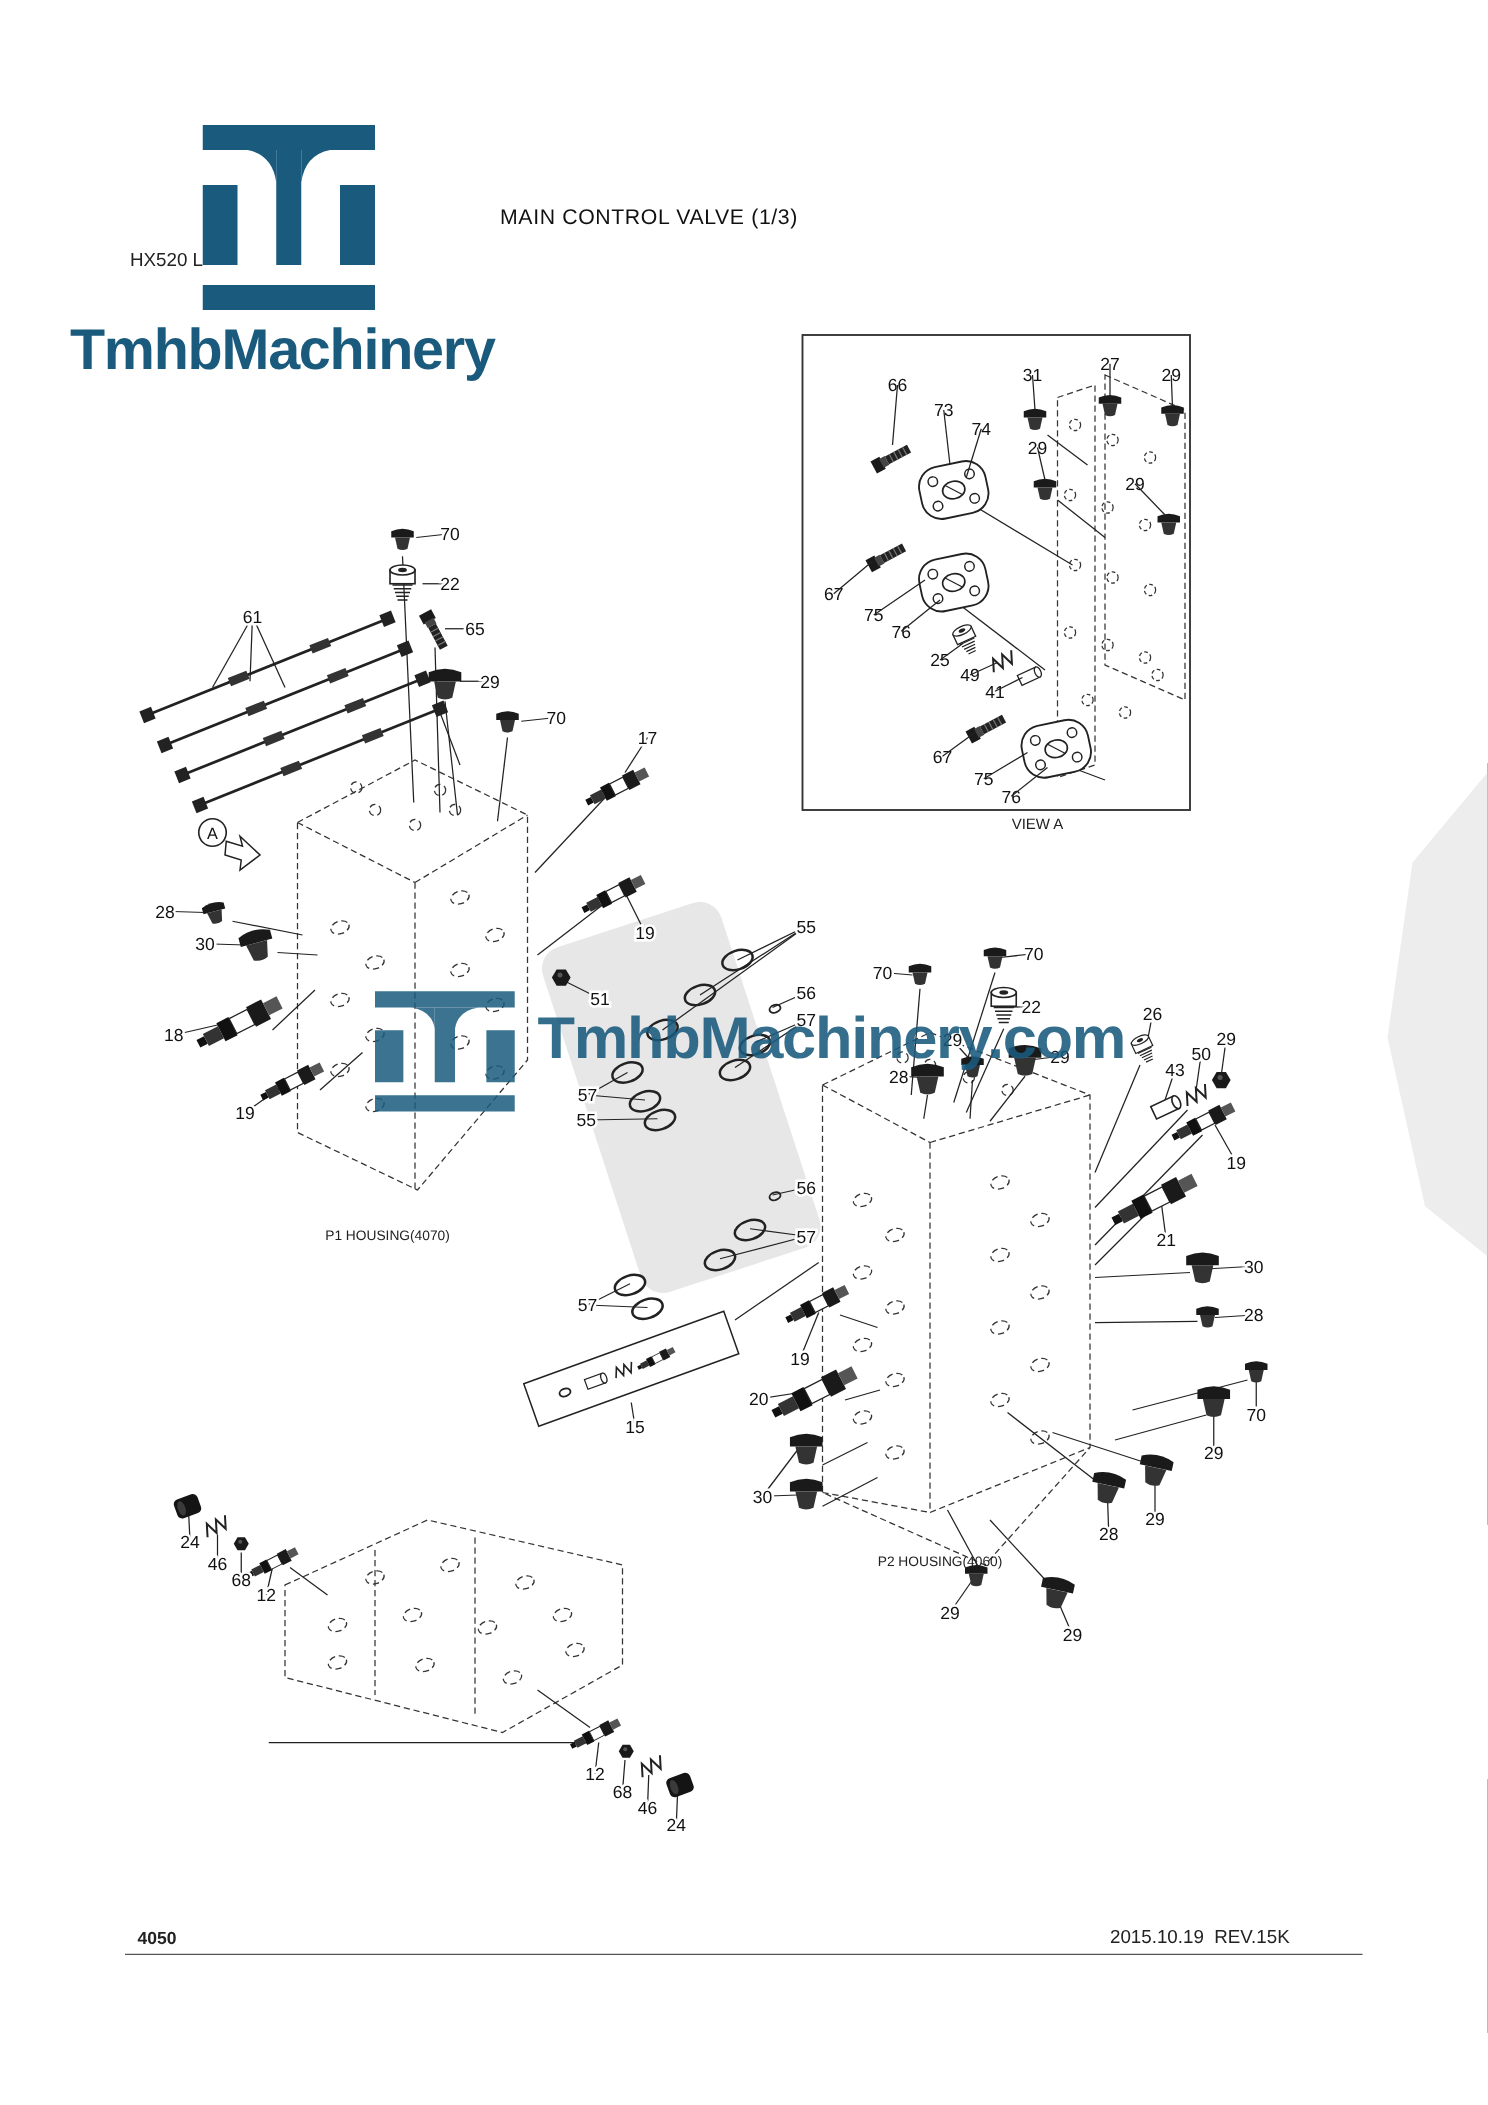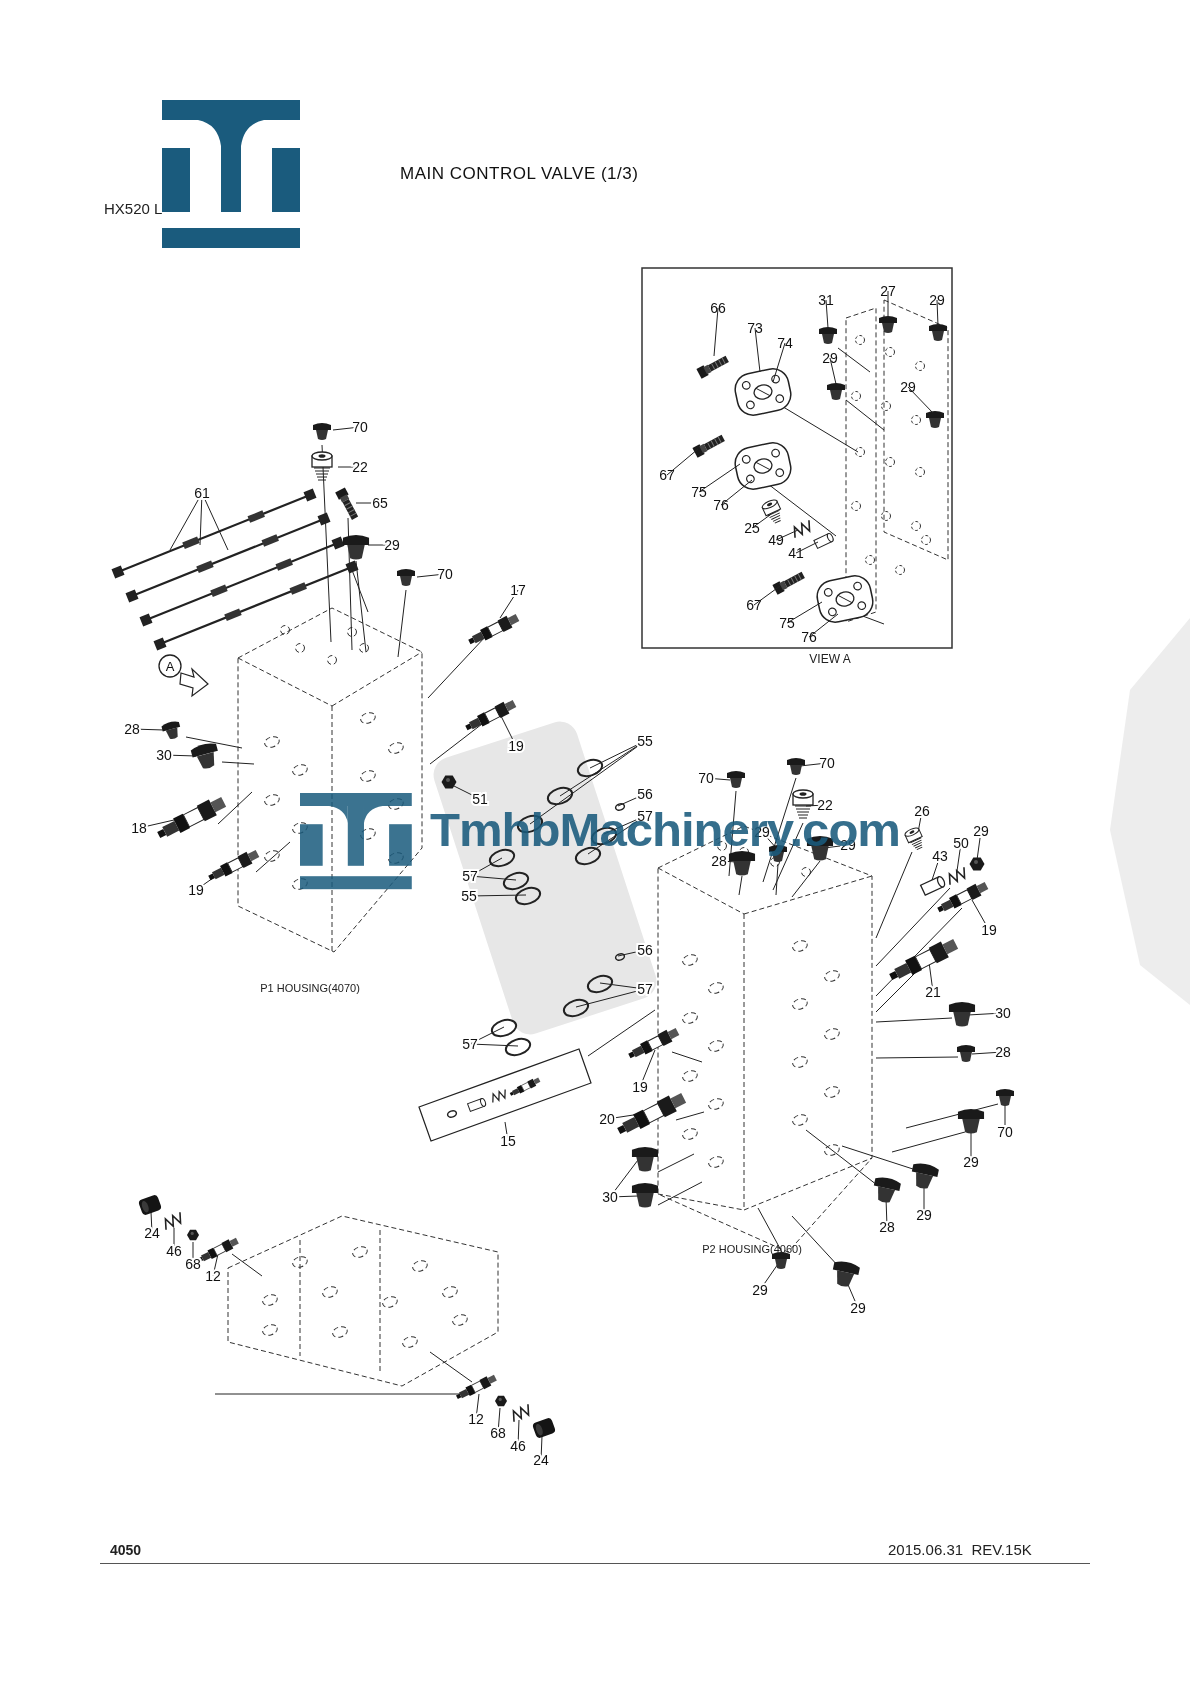--- a/index.html
+++ b/index.html
@@ -726,17 +726,18 @@
         <text x="830" y="663" font-size="12" text-anchor="middle" fill="#222">VIEW A</text>
       </g>
     </svg>
 
   <svg class="abs" style="left:162px;top:100px" width="138" height="148" viewBox="0 0 138 148">
     <use href="#tlogo" fill="#1a5b7d"></use>
   </svg>
 
   <div class="abs model">HX520 L</div>
   <div class="abs title">MAIN CONTROL VALVE (1/3)</div>
+  <div class="abs brand">TmhbMachinery</div>
 
   <div class="abs footer-left">4050</div>
-  <div class="abs footer-right">2015.06.31  REV.15K</div>
+  <div class="abs footer-right">2015.10.19  REV.15K</div>
   <div class="abs footer-line"></div>
 </div>
 
 </body></html>

